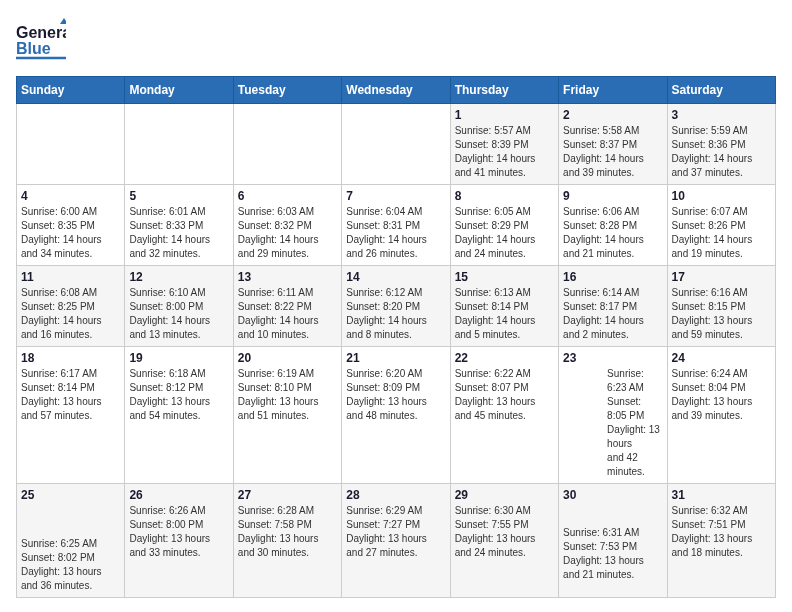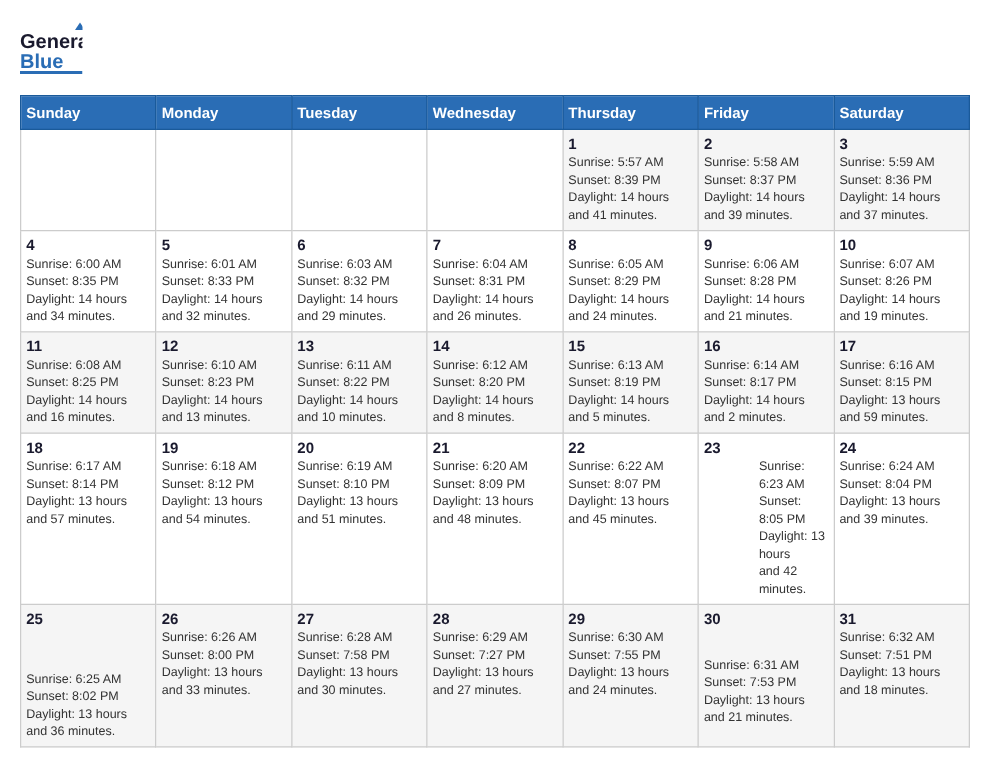--- a/index.html
+++ b/index.html
@@ -191,42 +191,42 @@
         <td>
           <span class="day-number">11</span>
           <div class="day-info" style="white-space: pre-line;">Sunrise: 6:08 AM
 Sunset: 8:25 PM
 Daylight: 14 hours
 and 16 minutes.</div>
         </td>
         <td>
           <span class="day-number">12</span>
           <div class="day-info" style="white-space: pre-line;">Sunrise: 6:10 AM
-Sunset: 8:23 PM
+Sunset: 8:00 PM
 Daylight: 14 hours
 and 13 minutes.</div>
         </td>
         <td>
           <span class="day-number">13</span>
           <div class="day-info" style="white-space: pre-line;">Sunrise: 6:11 AM
 Sunset: 8:22 PM
 Daylight: 14 hours
 and 10 minutes.</div>
         </td>
         <td>
           <span class="day-number">14</span>
           <div class="day-info" style="white-space: pre-line;">Sunrise: 6:12 AM
 Sunset: 8:20 PM
 Daylight: 14 hours
 and 8 minutes.</div>
         </td>
         <td>
           <span class="day-number">15</span>
           <div class="day-info" style="white-space: pre-line;">Sunrise: 6:13 AM
-Sunset: 8:19 PM
+Sunset: 8:14 PM
 Daylight: 14 hours
 and 5 minutes.</div>
         </td>
         <td>
           <span class="day-number">16</span>
           <div class="day-info" style="white-space: pre-line;">Sunrise: 6:14 AM
 Sunset: 8:17 PM
 Daylight: 14 hours
 and 2 minutes.</div>
         </td>

